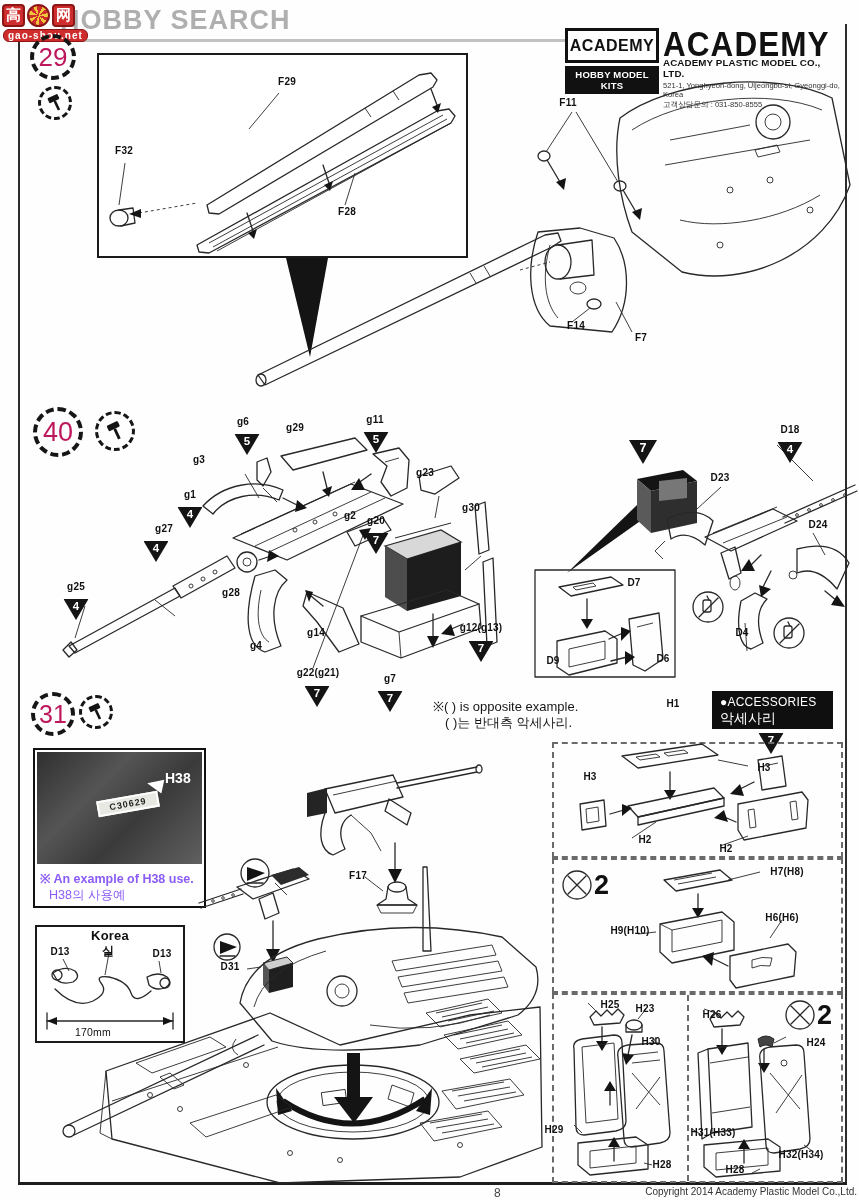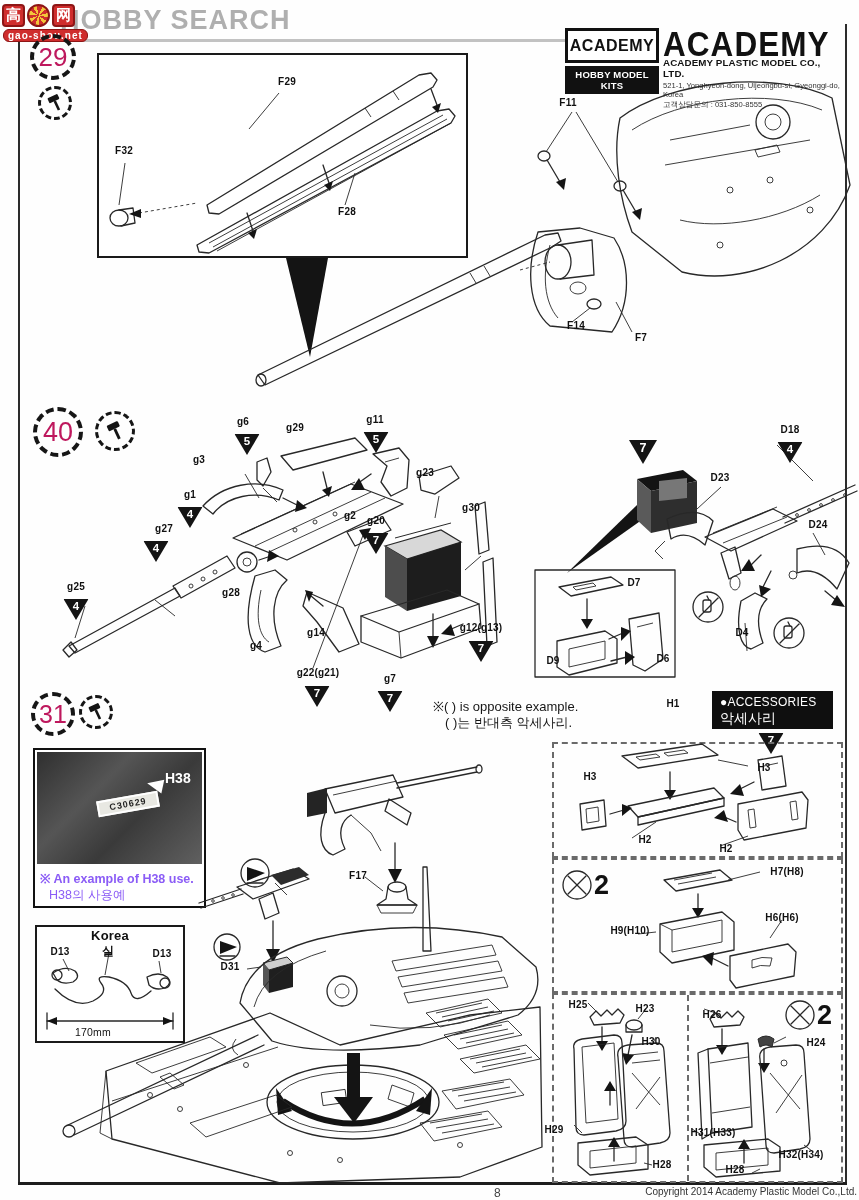--- a/index.html
+++ b/index.html
@@ -668,21 +668,21 @@
     <line class="lnth" x1="86" y1="26" x2="94" y2="16"></line>
     <line class="lnth" x1="100" y1="52" x2="104" y2="44"></line>
     <line class="lnth" x1="30" y1="140" x2="22" y2="132"></line>
     <line class="lnth" x1="92" y1="170" x2="100" y2="172"></line>
     <line class="lnth" x1="164" y1="20" x2="152" y2="16"></line>
     <line class="lnth" x1="222" y1="50" x2="234" y2="44"></line>
     <line class="lnth" x1="150" y1="142" x2="140" y2="136"></line>
     <line class="lnth" x1="252" y1="152" x2="260" y2="158"></line>
     <line class="lnth" x1="200" y1="180" x2="208" y2="176"></line>
   </svg>
-  <div class="lbl" style="left:578px;top:999px">H25</div>
+  <div class="lbl" style="left:610px;top:999px">H25</div>
   <div class="lbl" style="left:645px;top:1003px">H23</div>
   <div class="lbl" style="left:651px;top:1036px">H30</div>
   <div class="lbl" style="left:554px;top:1124px">H29</div>
   <div class="lbl" style="left:662px;top:1159px">H28</div>
   <div class="lbl" style="left:712px;top:1009px">H26</div>
   <div class="qty" style="left:817px;top:1000px">2</div>
   <div class="lbl" style="left:816px;top:1037px">H24</div>
   <div class="lbl" style="left:713px;top:1127px">H31(H33)</div>
   <div class="lbl" style="left:801px;top:1149px">H32(H34)</div>
   <div class="lbl" style="left:735px;top:1164px">H28</div>

